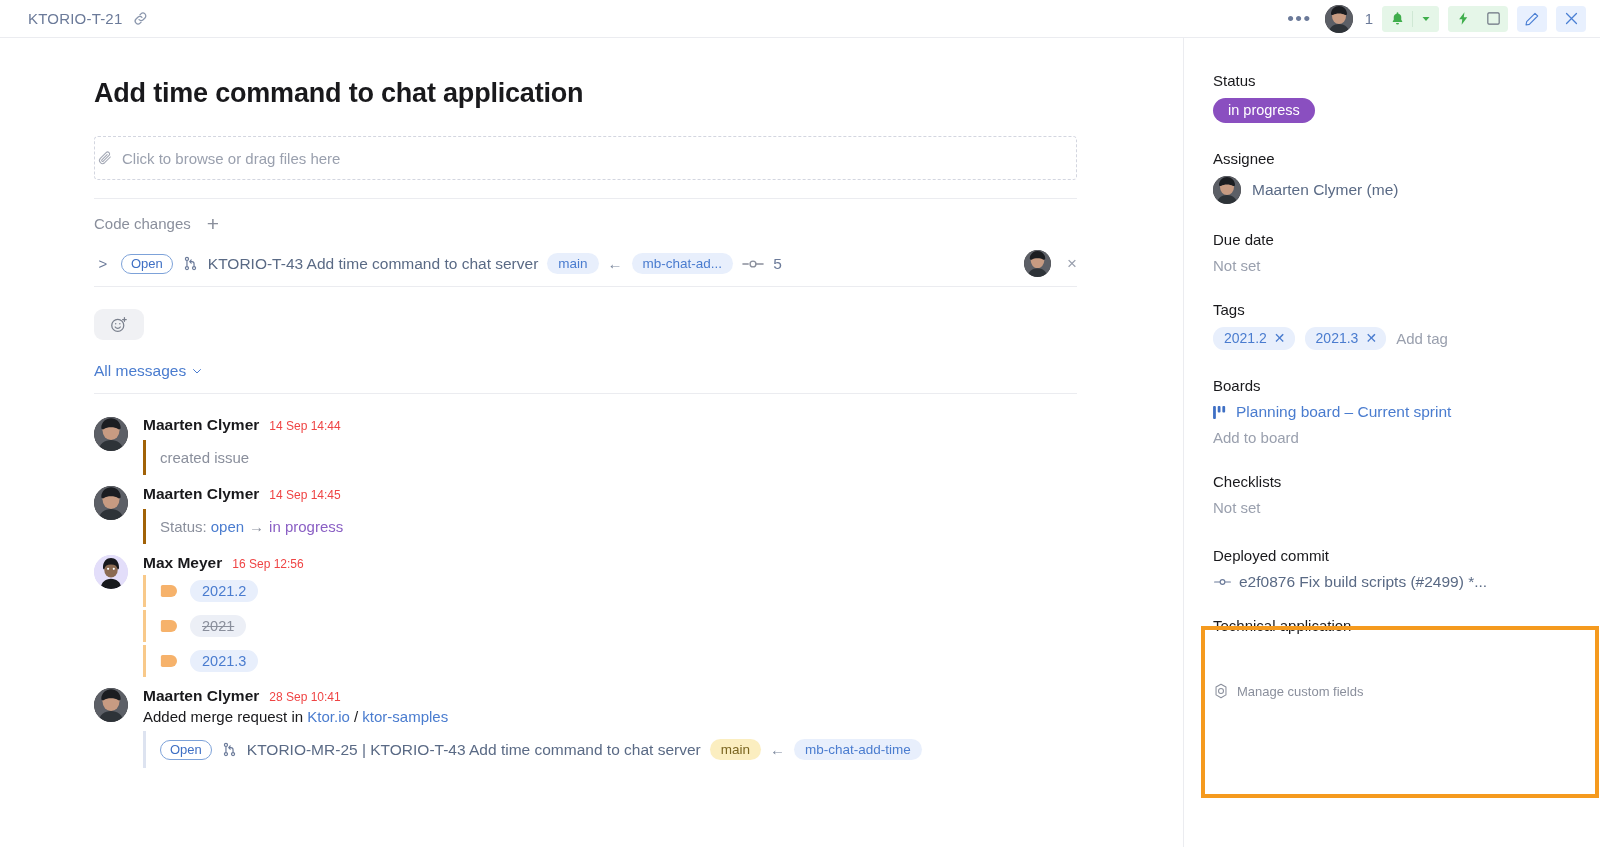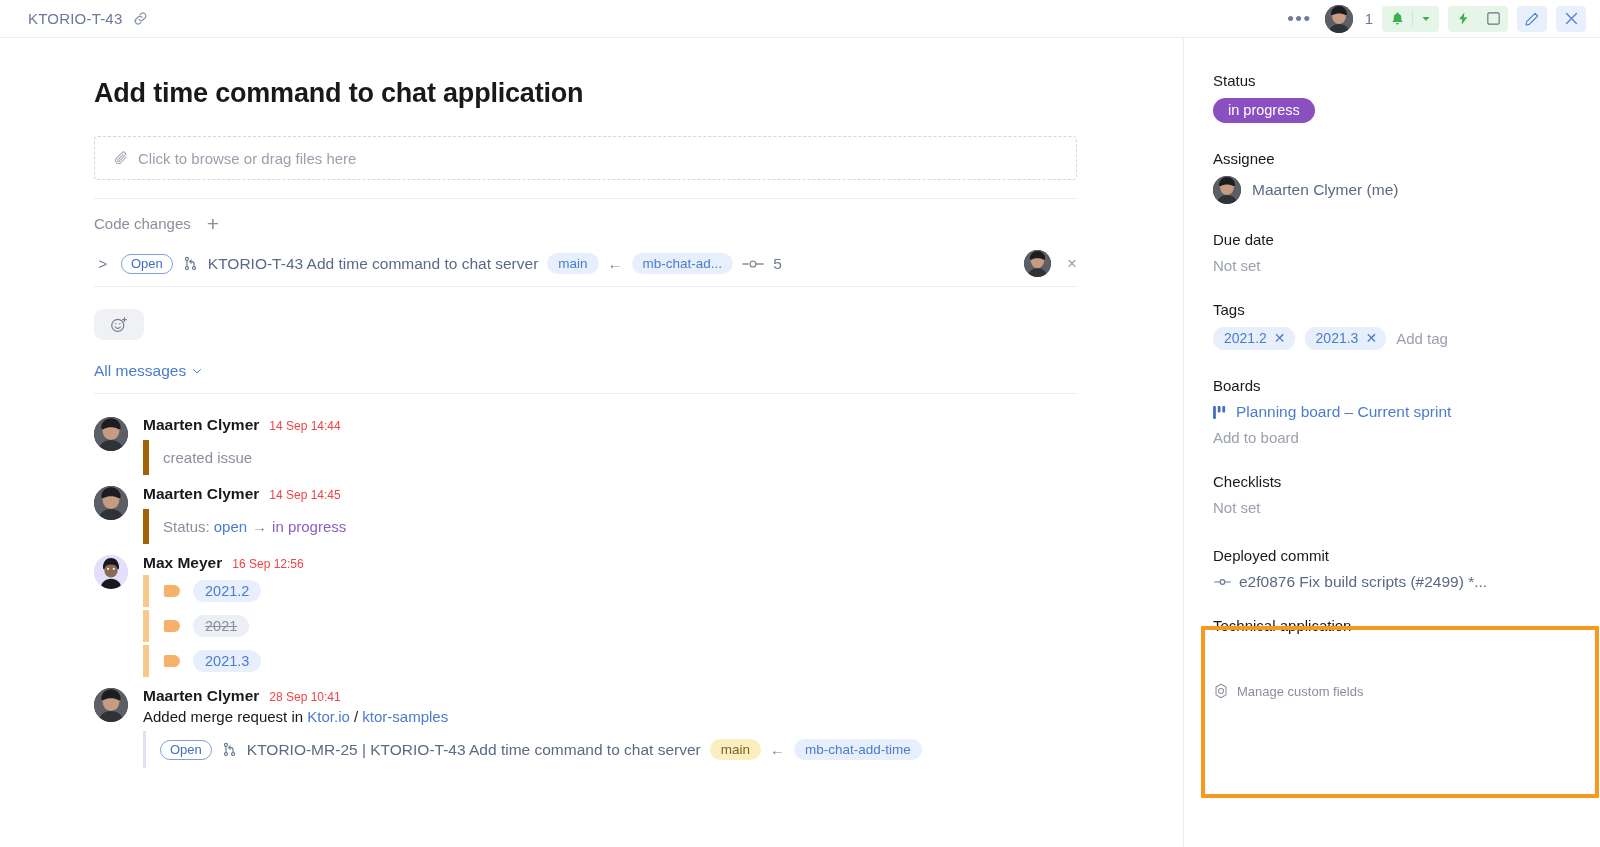--- a/index.html
+++ b/index.html
@@ -55,21 +55,21 @@
   .main-inner { padding: 40px 106px 0 94px; }
 
   .page-title {
     font-size: 27px; font-weight: 700; color: #19191c;
     letter-spacing: -.2px; margin-bottom: 27px;
   }
 
   .dropzone {
     border: 1px dashed #d3d6e0; border-radius: 4px;
     height: 44px; display: flex; align-items: center; gap: 9px;
-    padding: 0 18px; color: #9aa0ae; font-size: 15px;
+    padding: 0 2px; color: #9aa0ae; font-size: 15px;
     cursor: pointer;
   }
   .clip-icon { color: #a3a8b5; display: flex; }
 
   .divider { height: 1px; background: #ebecf0; }
   .sec-codechanges { margin-top: 18px; }
   .cc-head {
     display: flex; align-items: center; gap: 16px;
     padding: 14px 0 8px 0; color: #8a8f9c; font-size: 15px;
   }
@@ -115,21 +115,21 @@
   .msg-body { flex: 1; min-width: 0; }
   .msg-head { display: flex; align-items: baseline; gap: 10px; }
   .msg-author { font-weight: 700; font-size: 15.5px; color: #19191c; }
   .msg-time { font-size: 12px; color: #ef4444; }
   .msg-sub { font-size: 15px; color: #19191c; margin-top: 3px; }
   .msg-sub .lnk { color: #4a7ccf; }
   .msg-sub .sl { color: #19191c; }
 
   .evt {
     display: flex; align-items: center; gap: 0;
-    border-left: 6px solid #a16207; padding: 9px 0 9px 14px;
+    border-left: 3px solid #a16207; padding: 9px 0 9px 14px;
     margin-top: 6px; font-size: 15px; color: #8a8f9c;
   }
   .evt.orange { border-left-color: #f8c98a; padding: 5px 0 5px 14px; margin-top: 3px; }
   .evt .statuslbl { color: #8a8f9c; }
   .evt .st-open { color: #4a7ccf; margin-left: 4px; }
   .evt .st-arrow { color: #8a8f9c; margin: 0 5px; }
   .evt .st-prog { color: #8a5fc4; }
   .tag-ico { color: #f6b26b; display: flex; align-items: center; margin-right: 13px; }
   .tagchip {
     background: #e8effc; color: #4a7ccf; border-radius: 11px;
@@ -187,21 +187,21 @@
     color: #8a8f9c; font-size: 13px; padding: 0 20px 0 29px; cursor: pointer;
   }
 </style>
 </head>
 <body>
 
 <div class="app">
 
   <div class="header">
     <div class="hdr-left">
-      <span class="issue-id">KTORIO-T-43</span>
+      <span class="issue-id">KTORIO-T-21</span>
       <span class="link-icon">
         <svg width="17" height="17" viewBox="0 0 24 24" fill="none" stroke="currentColor" stroke-width="1.8" stroke-linecap="round">
           <path d="M10 13.5a4 4 0 0 0 5.7.3l2.6-2.6a4 4 0 0 0-5.7-5.7l-1.3 1.3"></path>
           <path d="M14 10.5a4 4 0 0 0-5.7-.3l-2.6 2.6a4 4 0 0 0 5.7 5.7l1.3-1.3"></path>
         </svg>
       </span>
     </div>
     <div class="hdr-right">
       <span class="dots">•••</span>
 

